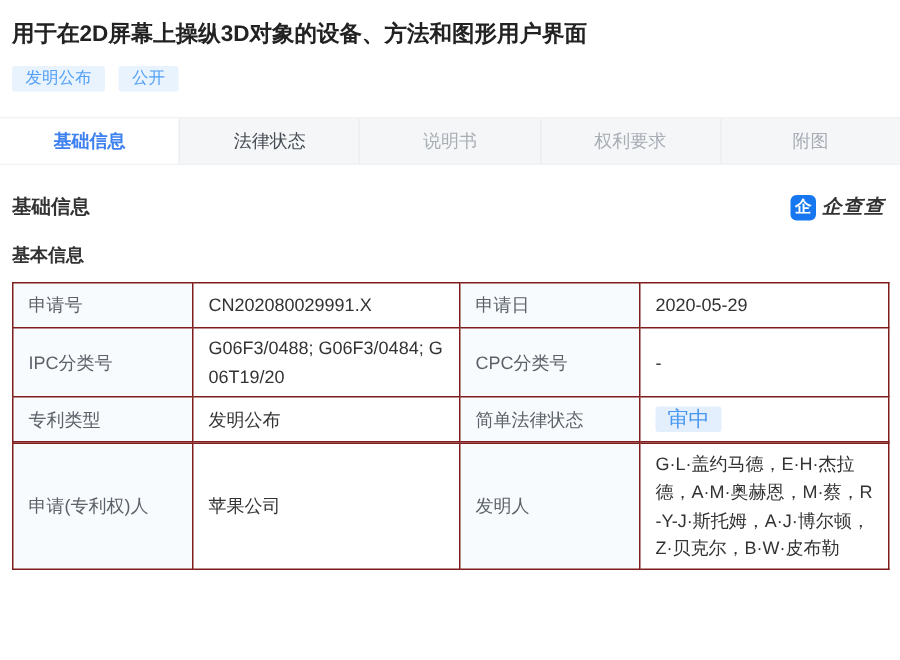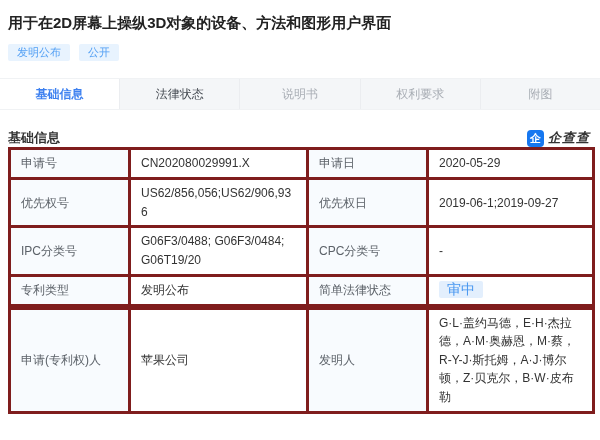--- a/index.html
+++ b/index.html
@@ -20,21 +20,21 @@
 
   .section-head { display: flex; justify-content: space-between; align-items: center; padding: 19px 10px 0 8px; }
   .section-title { font-size: 13px; font-weight: bold; color: #333; }
   .brand { display: flex; align-items: center; gap: 4px; }
   .brand-logo { width: 17px; height: 17px; background: #1677f0; border-radius: 4px; color: #fff; font-size: 11px; line-height: 17px; text-align: center; font-weight: bold; }
   .brand-name { font-size: 13px; color: #333; font-weight: bold; letter-spacing: 1px; font-style: italic; }
 
   .sub-title { font-size: 12px; font-weight: bold; color: #333; padding: 15px 8px 9px 8px; }
 
   table.info { border-collapse: collapse; table-layout: fixed; width: 584px; margin: 0 0 0 8px; }
-  table.info td { border: 3px solid #7f1d1d; font-size: 12px; padding: 4px 10px; vertical-align: middle; line-height: 1.55; word-break: break-all; }
+  table.info td { border: 1px solid #7f1d1d; font-size: 12px; padding: 4px 10px; vertical-align: middle; line-height: 1.55; word-break: break-all; }
   td.lbl { background: #f8fbfe; color: #5c6269; }
   td.val { color: #333; }
   tr.r-std { height: 30px; }
   tr.r-tall { height: 44px; }
   tr.r-xtall { height: 66px; }
 
   .status-badge { display: inline-block; background: #e3effd; color: #4796f0; font-size: 14px; line-height: 17px; padding: 0 8px; border-radius: 2px; }
 </style>
 </head>
 <body>
@@ -58,40 +58,35 @@
   </div>
 
   <div class="section-head">
     <span class="section-title">基础信息</span>
     <span class="brand">
       <span class="brand-logo">企</span>
       <span class="brand-name">企查查</span>
     </span>
   </div>
 
+  <div class="sub-title">基本信息</div>
 
   <table class="info">
     <colgroup>
         <col style="width:120px">
         <col style="width:178px">
         <col style="width:120px">
         <col style="width:166px">
       </colgroup>
     <tbody>
         <tr class="r-std">
       <td class="lbl">申请号</td>
       <td class="val">CN202080029991.X</td>
       <td class="lbl">申请日</td>
       <td class="val">2020-05-29</td>
-    </tr>
-    <tr class="r-std">
-      <td class="lbl">优先权号</td>
-      <td class="val">US62/856,056;US62/906,936</td>
-      <td class="lbl">优先权日</td>
-      <td class="val">2019-06-1;2019-09-27</td>
     </tr>
     <tr class="r-tall">
       <td class="lbl">IPC分类号</td>
       <td class="val">G06F3/0488; G06F3/0484; G06T19/20</td>
       <td class="lbl">CPC分类号</td>
       <td class="val">-</td>
     </tr>
     <tr class="r-std">
       <td class="lbl">专利类型</td>
       <td class="val">发明公布</td>

